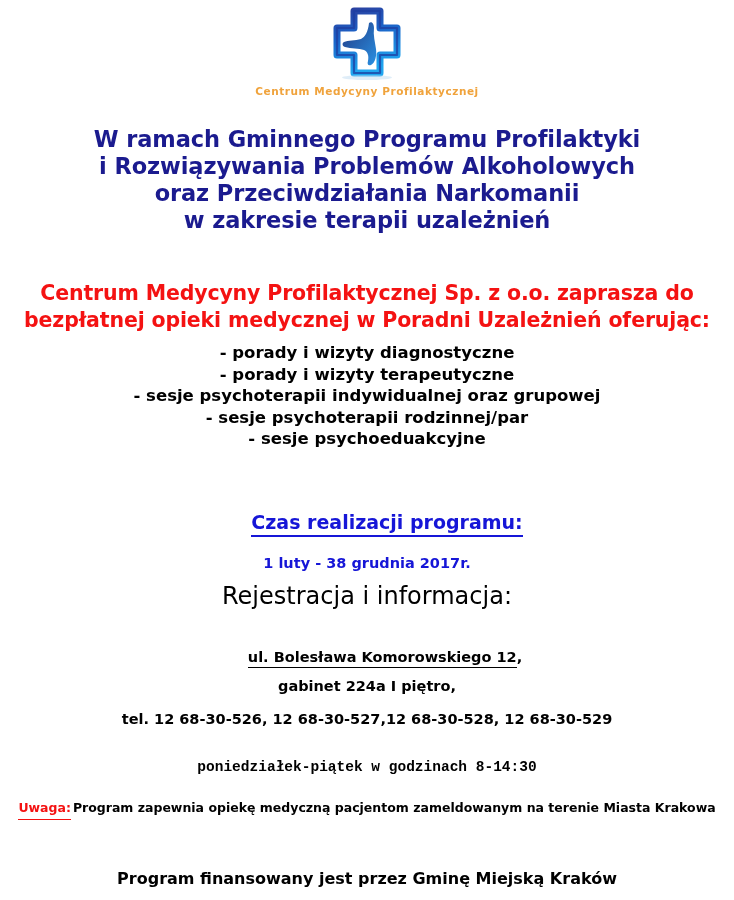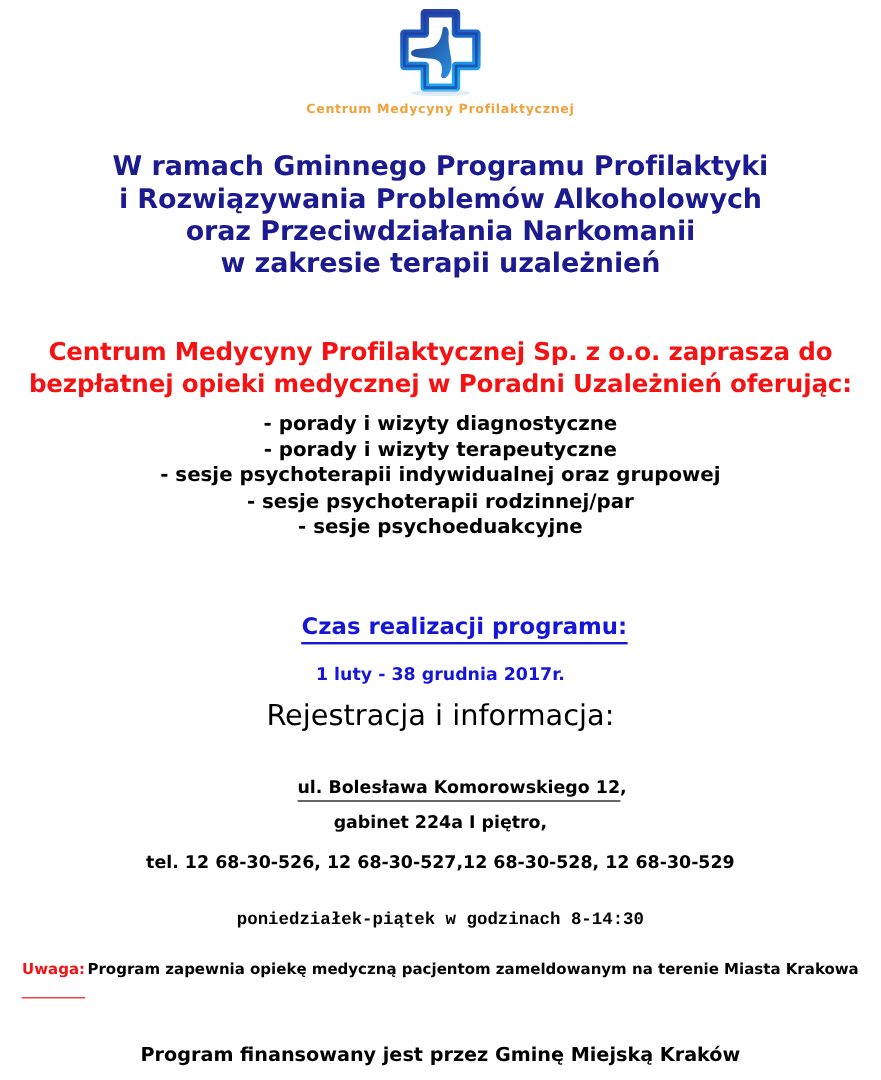--- a/index.html
+++ b/index.html
@@ -172,21 +172,21 @@
     text-align: center;
     font-family: "DejaVu Sans", sans-serif;
     font-weight: bold;
     font-size: 12.5px;
     line-height: 17px;
     color: #000000;
   }
   .notice .notice-label {
     color: #f41212;
     border-bottom: 1.5px solid #f41212;
-    padding-bottom: 16px;
+    padding-bottom: 4px;
     margin-right: 2px;
   }
 
   .funding {
     top: 868px;
     color: #000000;
     font-family: "DejaVu Sans", sans-serif;
     font-weight: bold;
     font-size: 16px;
     line-height: 21px;

